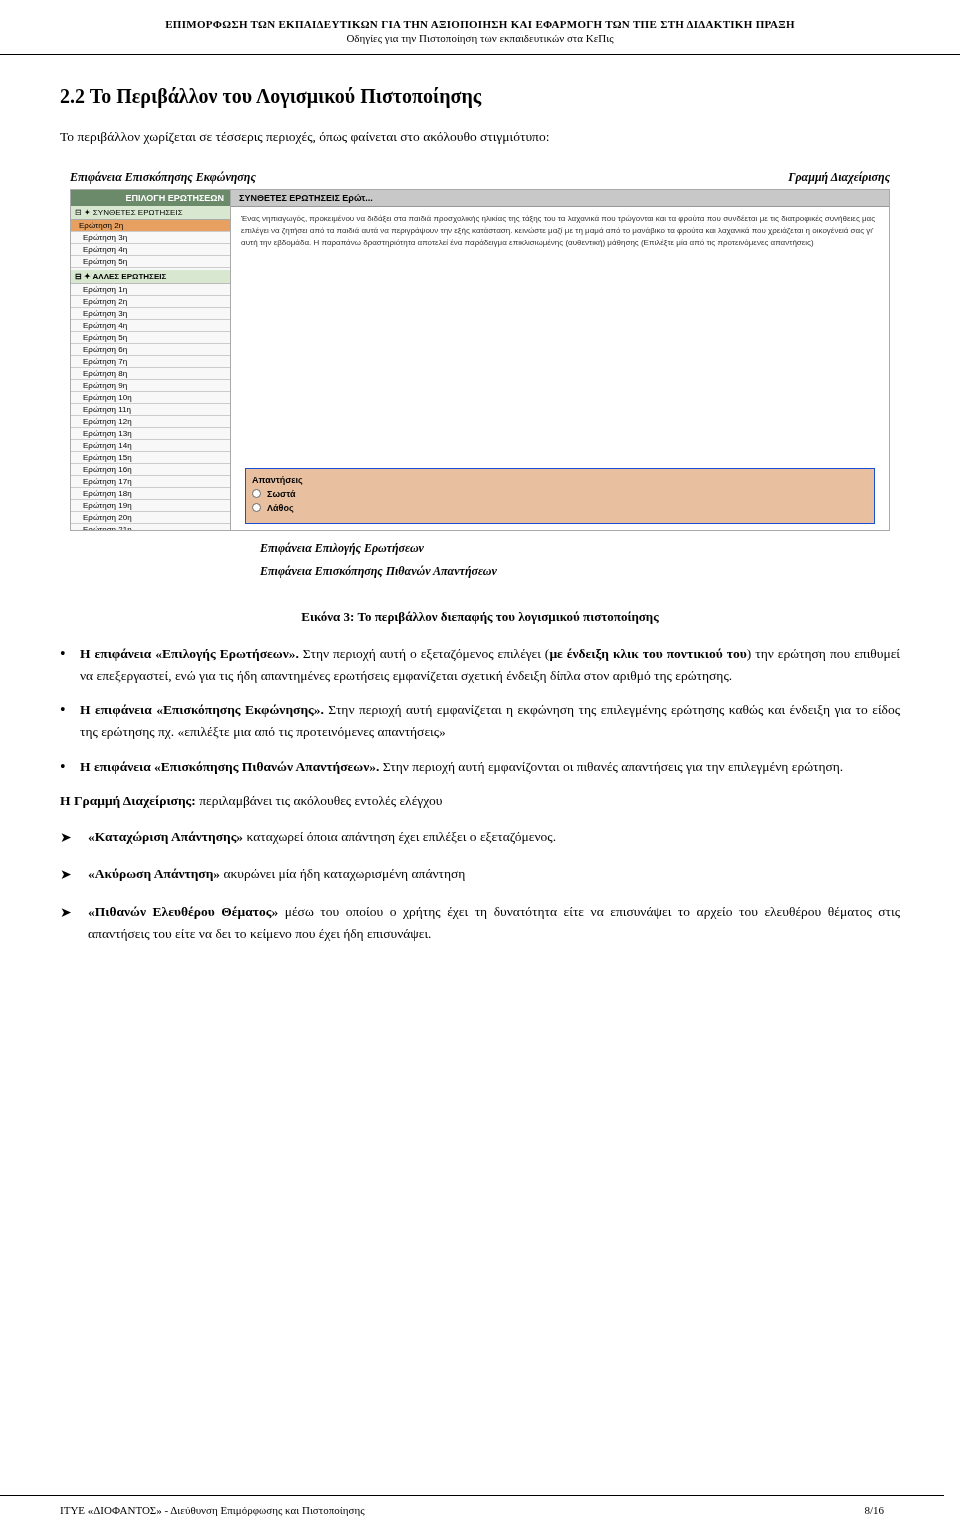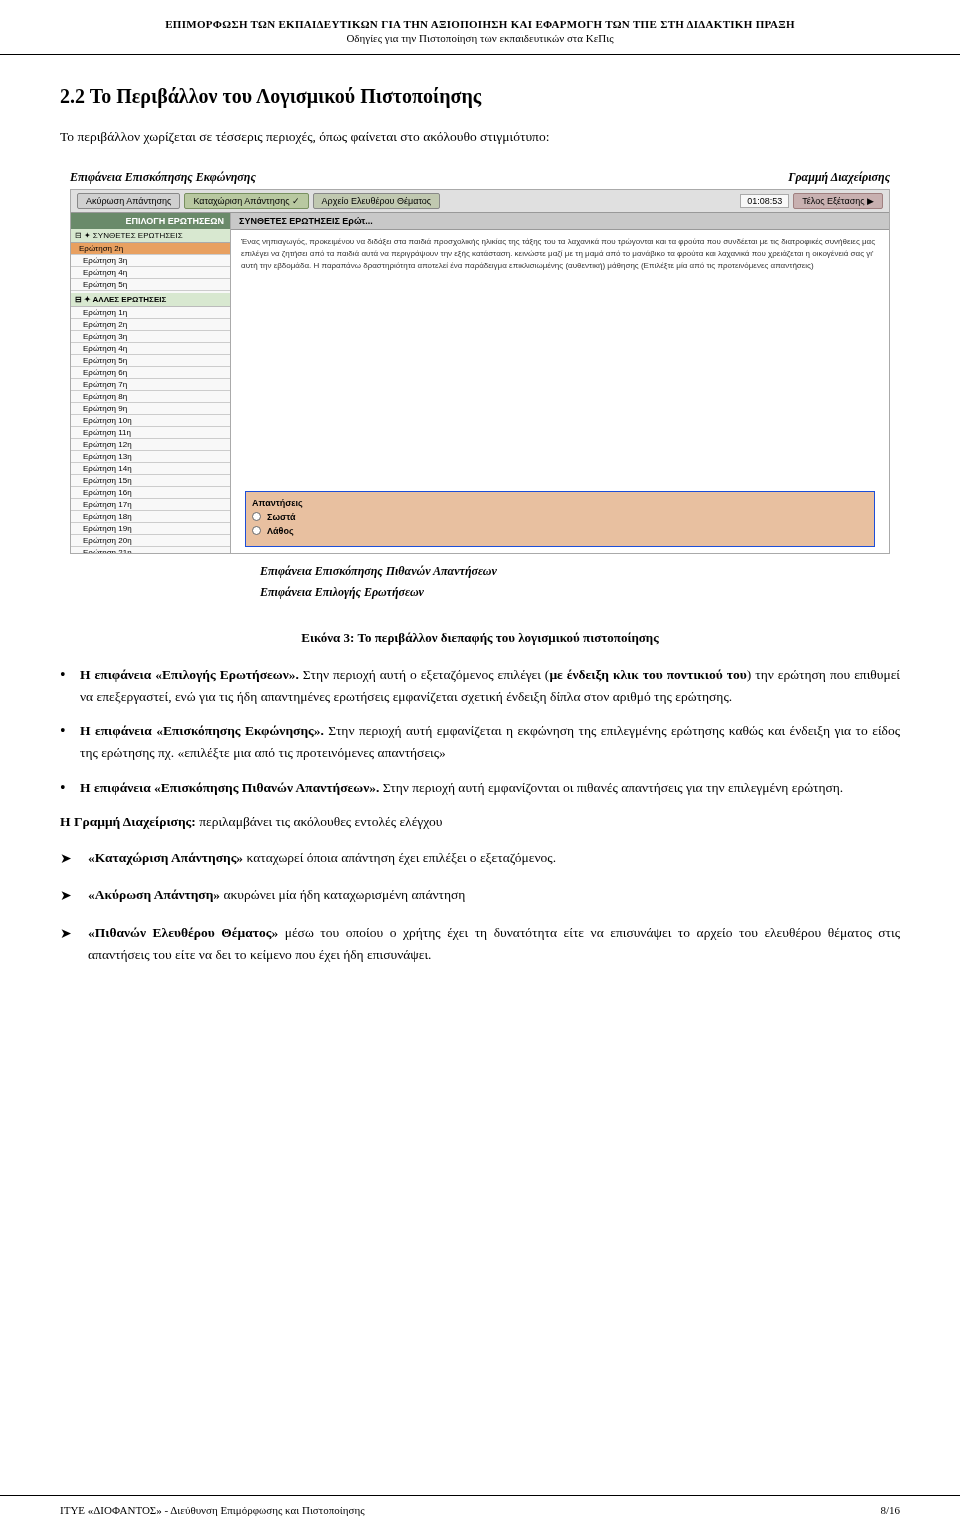--- a/index.html
+++ b/index.html
@@ -242,21 +242,21 @@
     .arrow-symbol {
       min-width: 28px;
       font-size: 14px;
     }
 
     
     .page-footer {
       position: absolute;
       bottom: 0;
       left: 0;
-      right: 0;
+      right: 16px;
       border-top: 1px solid #000;
       padding: 8px 60px;
       display: flex;
       justify-content: space-between;
       font-size: 11px;
     }
 
     .screenshot-wrapper {
       position: relative;
       margin-bottom: 30px;
@@ -279,27 +279,20 @@
 
   <div class="screenshot-wrapper">
 
     <div style="display:flex; justify-content:space-between; margin-bottom:4px; padding:0 10px;">
       <div style="font-size:12px; font-style:italic; font-weight:bold;">Επιφάνεια Επισκόπησης Εκφώνησης</div>
       <div style="font-size:12px; font-style:italic; font-weight:bold;">Γραμμή Διαχείρισης</div>
     </div>
 
     <div class="screenshot-container">
 
-      <div class="toolbar">
-        <div class="toolbar-btn">Ακύρωση Απάντησης</div>
-        <div class="toolbar-btn primary">Καταχώριση Απάντησης ✓</div>
-        <div class="toolbar-btn highlight">Αρχείο Ελευθέρου Θέματος</div>
-        <div class="toolbar-time">01:08:53</div>
-        <div class="toolbar-end">Τέλος Εξέτασης ▶</div>
-      </div>
 
       <div class="screenshot-body">
 
         <div class="left-panel">
           <div class="left-panel-header">ΕΠΙΛΟΓΗ ΕΡΩΤΗΣΕΩΝ</div>
           <div class="left-panel-sub">⊟ ✦ ΣΥΝΘΕΤΕΣ ΕΡΩΤΗΣΕΙΣ</div>
           <div class="left-panel-item">Ερώτηση 2η</div>
           <div class="left-panel-item normal">Ερώτηση 3η</div>
           <div class="left-panel-item normal">Ερώτηση 4η</div>
           <div class="left-panel-item normal">Ερώτηση 5η</div>
@@ -340,25 +333,25 @@
             </div>
             <div class="answer-option">
               <span class="radio-circle"></span>
               <span>Λάθος</span>
             </div>
           </div>
         </div>
       </div>
     </div>
 
+    <div style="display:flex; justify-content:flex-start; margin-top:6px; gap:80px; padding-left:200px;">
+      <div style="font-size:12px; font-style:italic; font-weight:bold;">Επιφάνεια Επιλογής Ερωτήσεων</div>
+    </div>
     <div style="display:flex; justify-content:flex-start; margin-top:8px; gap:80px; padding-left:200px;">
       <div style="font-size:12px; font-style:italic; font-weight:bold;">Επιφάνεια Επισκόπησης Πιθανών Απαντήσεων</div>
-    </div>
-    <div style="display:flex; justify-content:flex-start; margin-top:6px; gap:80px; padding-left:200px;">
-      <div style="font-size:12px; font-style:italic; font-weight:bold;">Επιφάνεια Επιλογής Ερωτήσεων</div>
     </div>
 
   </div>
 
   <p class="figure-caption">Εικόνα 3: Το περιβάλλον διεπαφής του λογισμικού πιστοποίησης</p>
 
   <div class="bullet-section">
 
     <div class="bullet-item">
       <span class="bullet-dot">•</span>

